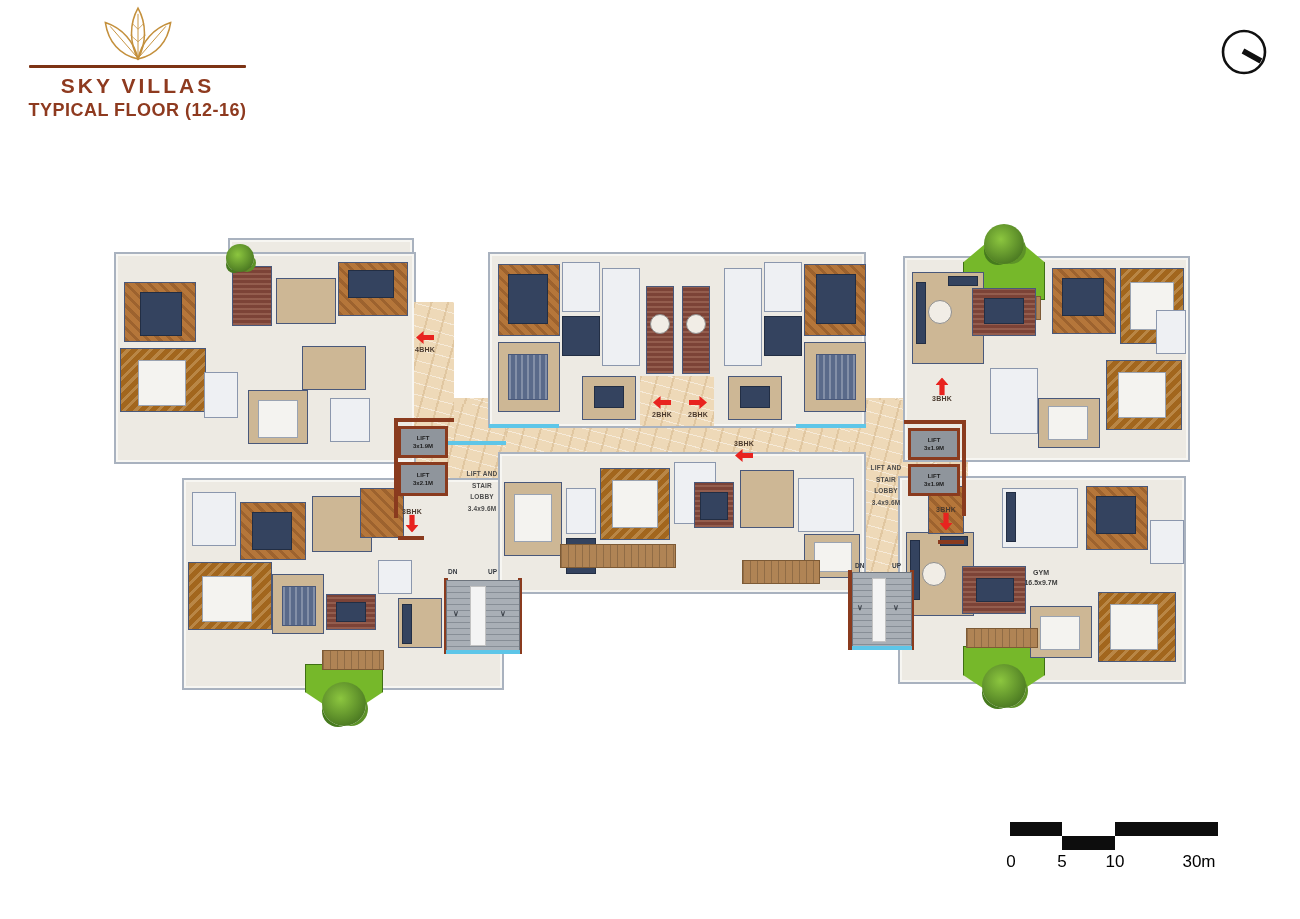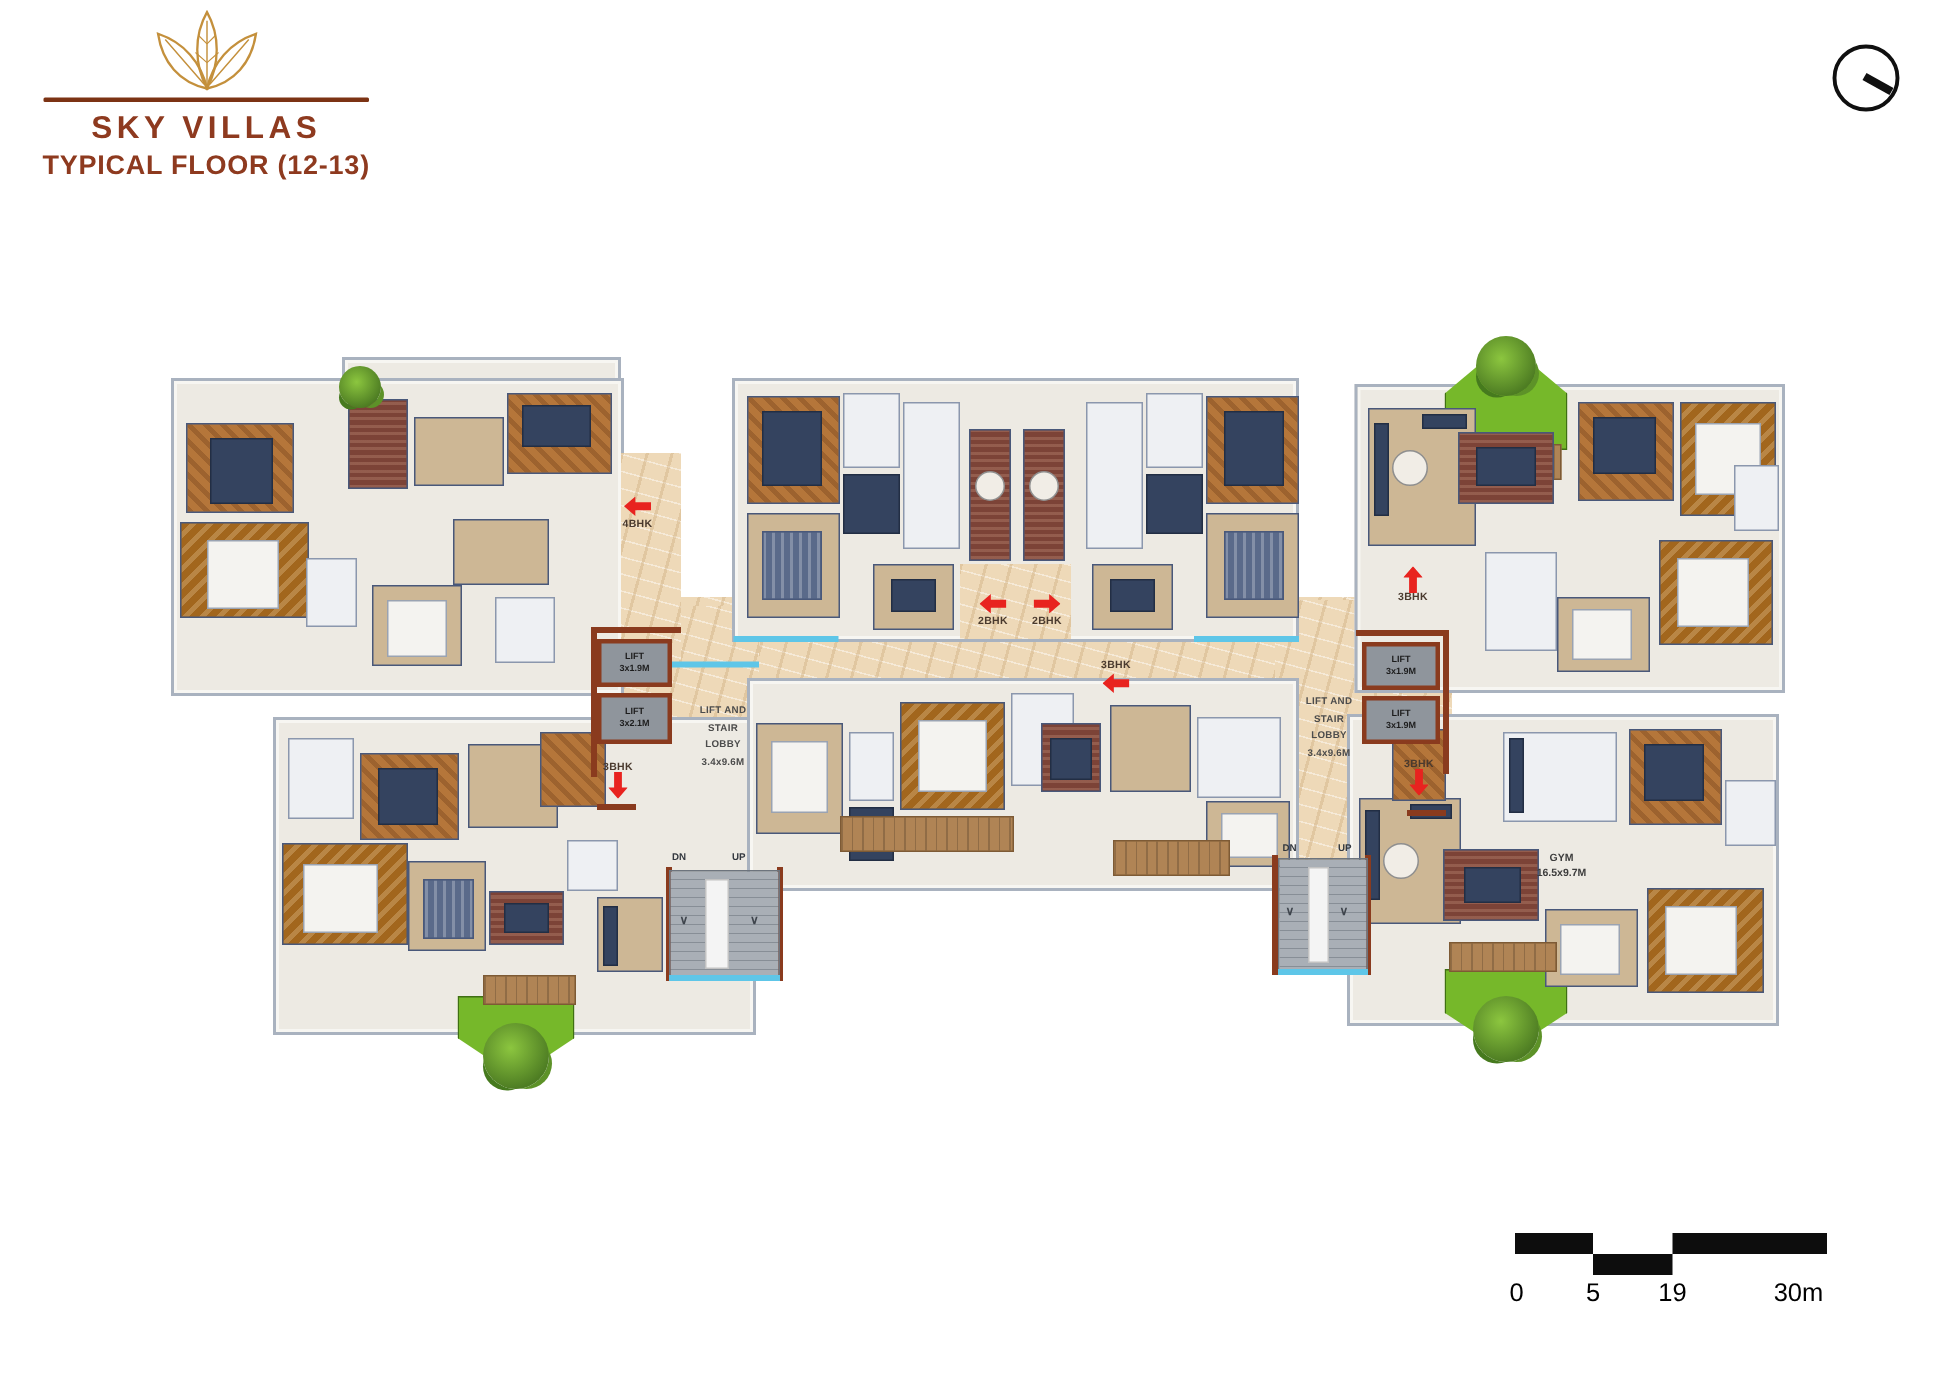--- a/index.html
+++ b/index.html
@@ -77,21 +77,21 @@
       <path d="M50 2 C59 18 59 38 50 55 C41 38 41 18 50 2 Z"></path>
       <path d="M50 55 C31 51 19 37 16 17 C34 23 46 37 50 55 Z"></path>
       <path d="M50 55 C69 51 81 37 84 17 C66 23 54 37 50 55 Z"></path>
       <path d="M50 8 L50 52" stroke-width="1"></path>
       <path d="M21 21 L48 52 M79 21 L52 52" stroke-width="1"></path>
       <path d="M44 18 L50 24 M56 18 L50 24 M42 30 L50 37 M58 30 L50 37" stroke-width=".8"></path>
     </g>
   </svg>
   <div class="brand-rule"></div>
   <div class="brand-name">SKY VILLAS</div>
-  <div class="brand-sub">TYPICAL FLOOR (12-13)</div>
+  <div class="brand-sub">TYPICAL FLOOR (12-16)</div>
 </div>
 
 <div class="compass">
   <svg width="54" height="54" viewBox="0 0 54 54">
     <circle cx="26" cy="26" r="21" fill="none" stroke="#101010" stroke-width="2.6"></circle>
     <line x1="25" y1="25" x2="43" y2="35" stroke="#101010" stroke-width="5.5"></line>
   </svg>
 </div>
 
 <div id="plan">
@@ -296,15 +296,15 @@
     <div class="room bwall" style="left: 398px; top: 536px; width: 26px; height: 4px; z-index: 2;"></div>
     <div class="room bwall" style="left: 938px; top: 540px; width: 26px; height: 4px; z-index: 2;"></div>
   </div>
 
 <div class="scalebar">
   <div class="sb-seg" style="left:2px;top:0;width:52px"></div>
   <div class="sb-seg" style="left:54px;top:14px;width:53px"></div>
   <div class="sb-seg" style="left:107px;top:0;width:103px"></div>
   <div class="sb-lab" style="left:-3px;width:12px">0</div>
   <div class="sb-lab" style="left:47px;width:14px">5</div>
-  <div class="sb-lab" style="left:96px;width:22px">19</div>
+  <div class="sb-lab" style="left:96px;width:22px">10</div>
   <div class="sb-lab" style="left:170px;width:42px">30m</div>
 </div>
 
 </body></html>

